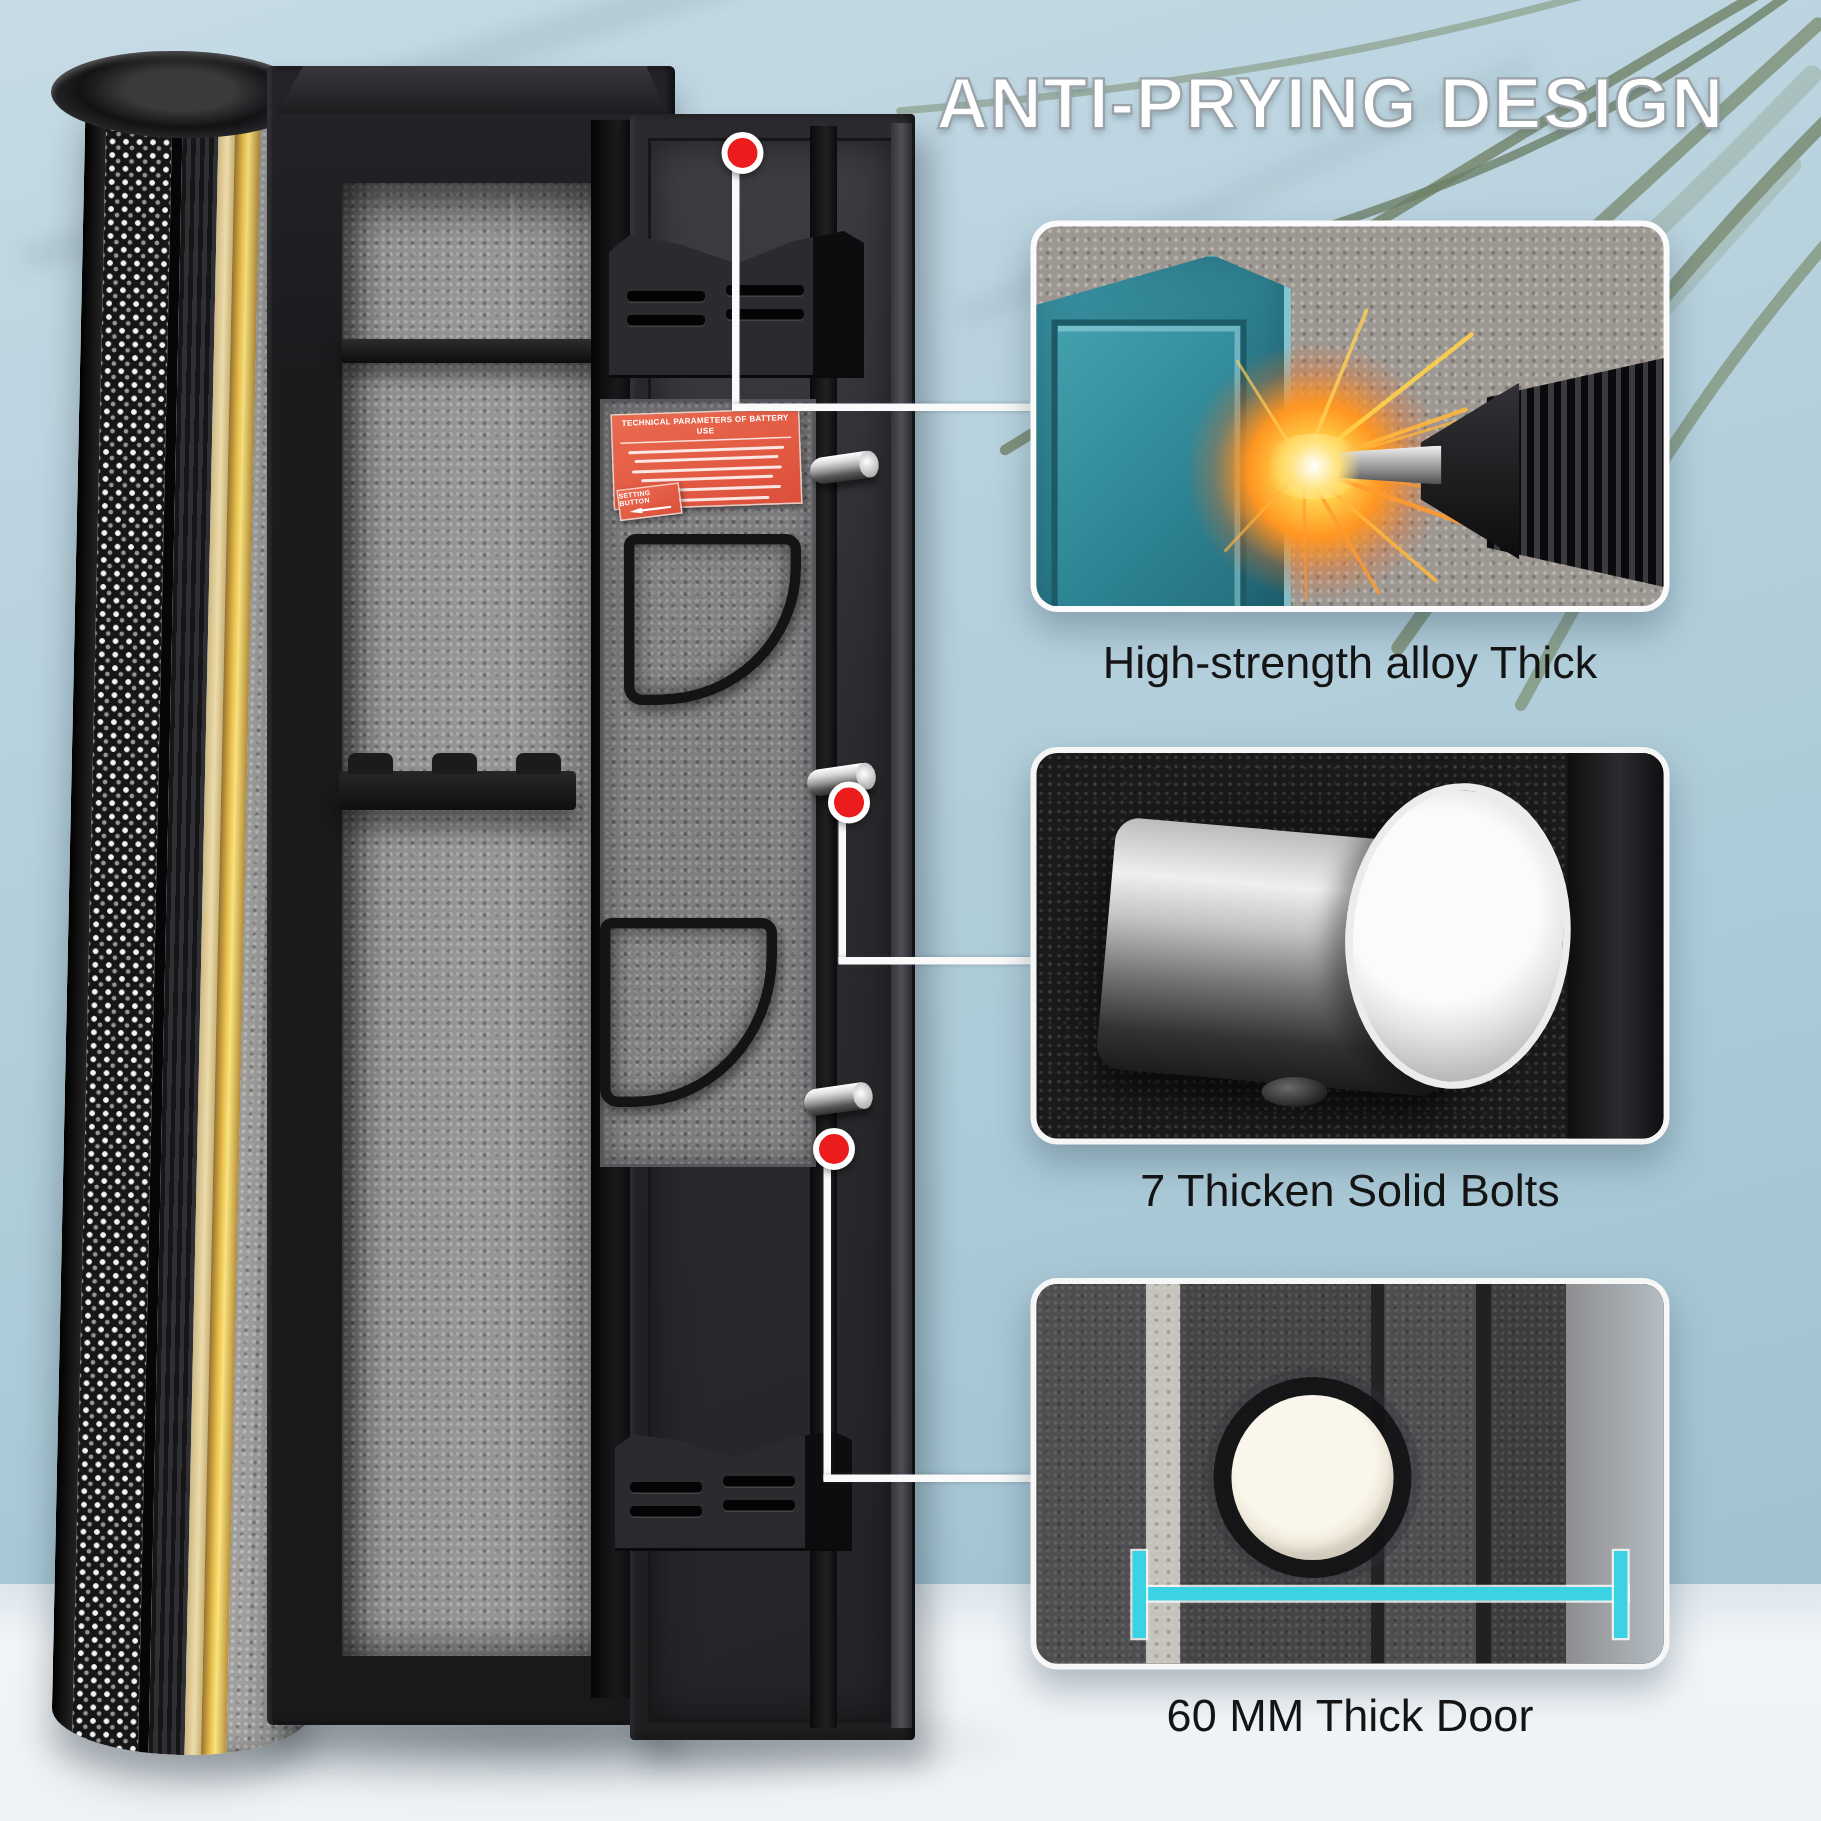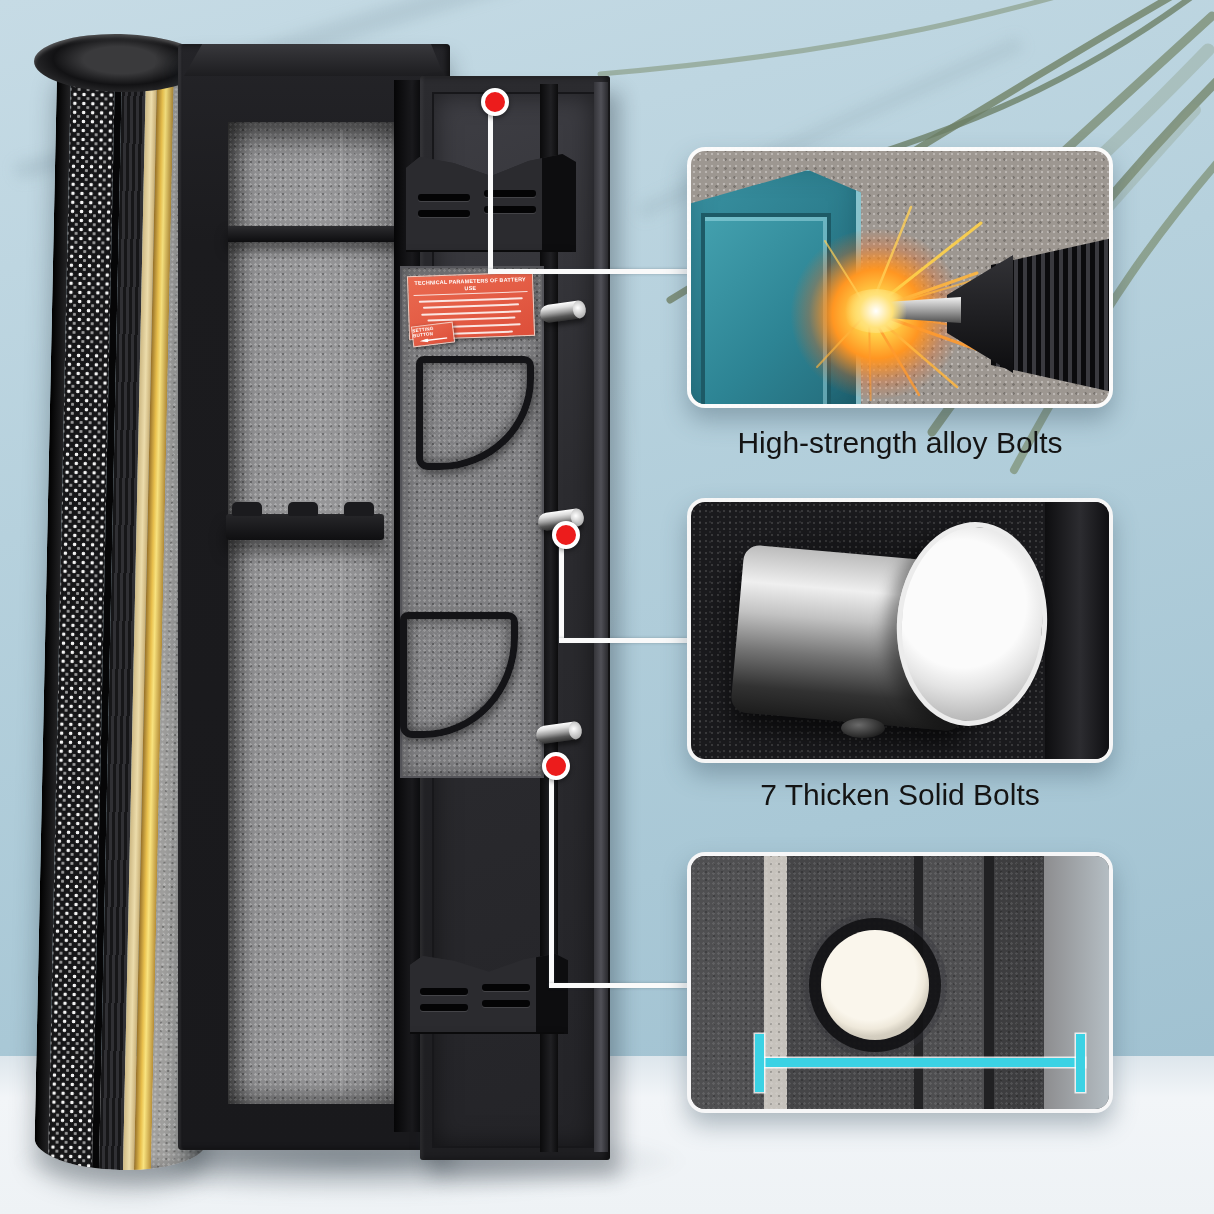--- a/index.html
+++ b/index.html
@@ -285,20 +285,21 @@
   <div class="abs dot" style="left:481px;top:88px;"></div>
 
   <div class="abs cline" style="left:559px;top:531px;width:5px;height:111px;"></div>
   <div class="abs cline" style="left:559px;top:638px;width:129px;height:5px;"></div>
   <div class="abs dot" style="left:552px;top:521px;"></div>
 
   <div class="abs cline" style="left:549px;top:762px;width:5px;height:225px;"></div>
   <div class="abs cline" style="left:549px;top:983px;width:139px;height:5px;"></div>
   <div class="abs dot" style="left:542px;top:752px;"></div>
 
+  <div class="abs title">ANTI-PRYING DESIGN</div>
 
   <div class="abs card c1">
     <div class="abs tdoor"></div>
     <div class="abs tdoor-in"></div>
     <div class="abs spark-glow"></div>
     <svg class="abs" style="left:60px;top:20px;width:330px;height:230px;" viewBox="0 0 330 230">
       <g stroke-linecap="round" fill="none">
         <path d="M118,140 L230,52" stroke="#ffd24a" stroke-width="3" opacity=".9"></path>
         <path d="M118,140 L226,102" stroke="#ffb63e" stroke-width="3" opacity=".9"></path>
         <path d="M118,140 L252,140" stroke="#ffdf6e" stroke-width="3" opacity=".85"></path>
@@ -311,21 +312,21 @@
         <path d="M118,140 L74,70" stroke="#ffcf56" stroke-width="2" opacity=".7"></path>
         <path d="M118,140 L66,196" stroke="#ffb63e" stroke-width="2" opacity=".65"></path>
         <path d="M118,140 L120,248" stroke="#ff9a2e" stroke-width="2" opacity=".6"></path>
       </g>
     </svg>
     <div class="abs drill-chuck"></div>
     <div class="abs drill-cone"></div>
     <div class="abs drill-bit"></div>
     <div class="abs bit-glow"></div>
   </div>
-  <div class="abs caption" style="top:426px;">High-strength alloy Bolts</div>
+  <div class="abs caption" style="top:426px;">High-strength alloy Thick</div>
 
   <div class="abs card c2">
     <div class="abs c2strip"></div>
     <div class="abs c2recess"></div>
     <div class="abs bolt-body"></div>
     <div class="abs bolt-nub"></div>
     <div class="abs bolt-face"></div>
   </div>
   <div class="abs caption" style="top:778px;">7 Thicken Solid Bolts</div>
 
@@ -336,14 +337,15 @@
     <div class="abs band" style="left:223px;width:9px;background-color:#232325;"></div>
     <div class="abs band grain" style="left:232px;width:61px;background-color:#4e4e50;"></div>
     <div class="abs band" style="left:293px;width:10px;background-color:#212123;"></div>
     <div class="abs band grain" style="left:303px;width:50px;background-color:#3d3d3f;"></div>
     <div class="abs band" style="left:353px;width:73px;background:linear-gradient(90deg,#8d8d8f,#b9c3c9);"></div>
     <div class="abs hole"></div>
     <div class="abs measure mh"></div>
     <div class="abs measure mv mv1"></div>
     <div class="abs measure mv mv2"></div>
   </div>
+  <div class="abs caption" style="top:1128px;">60 MM Thick Door</div>
 
 </div>
 
 </body></html>

